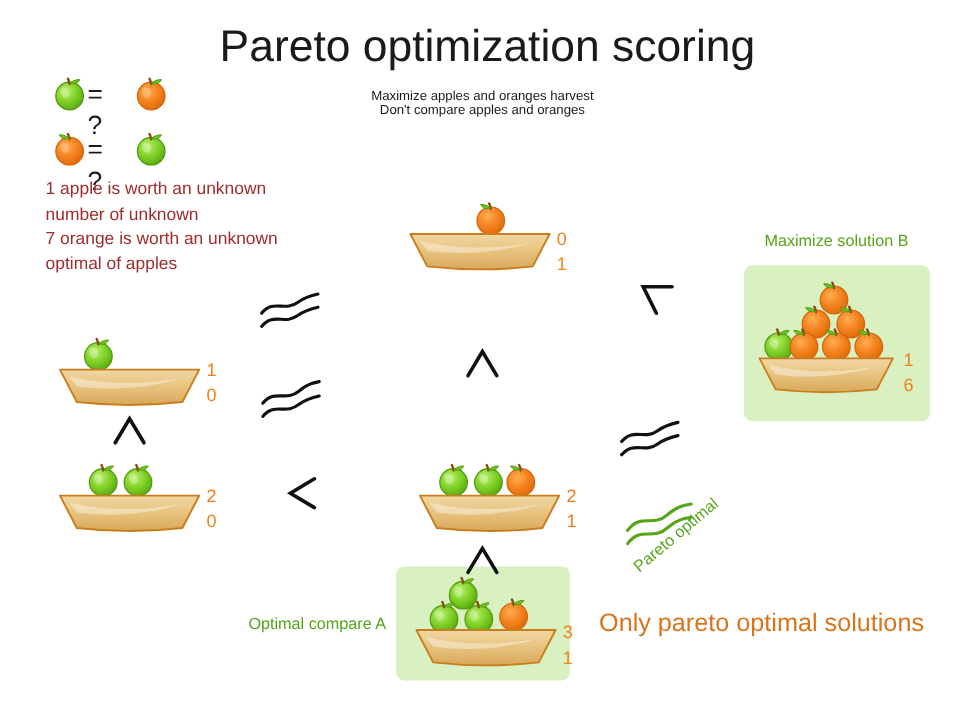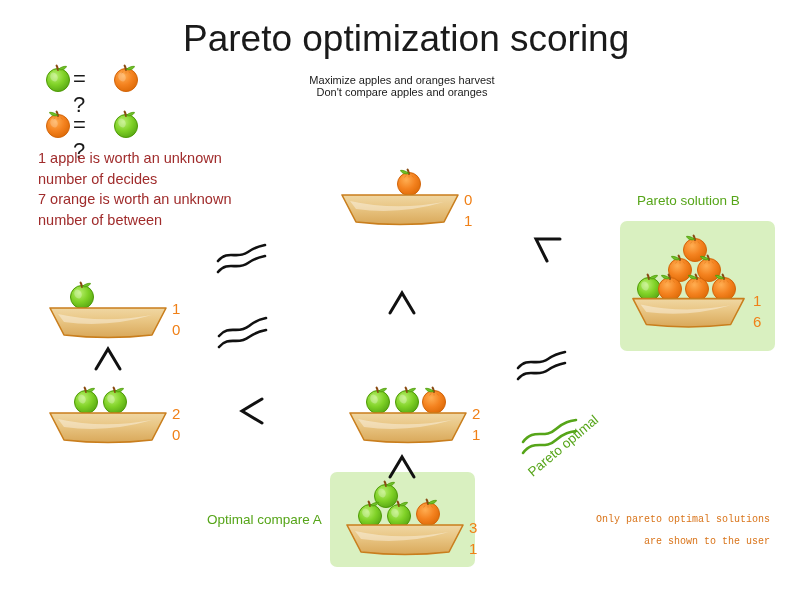--- a/index.html
+++ b/index.html
@@ -18,21 +18,21 @@
     white-space:nowrap;
   }
   .subtitle{
     font-size:11px;color:#1a1a1a;text-align:center;line-height:21px;
     white-space:nowrap;
   }
   .redtext{
     font-size:14.5px;color:#a02c2c;line-height:21.5px;white-space:nowrap;
   }
   .orangetext{
-    font-size:10px;color:#d9741a;line-height:23px;text-align:right;white-space:nowrap;font-family:Liberation Mono, monospace;
+    font-size:21px;color:#d9741a;line-height:23px;text-align:right;white-space:nowrap;
   }
   .greenlabel{
     font-size:13.5px;color:#56a519;white-space:nowrap;
   }
   .score{
     font-size:15px;color:#f08017;line-height:21px;text-align:left;
   }
   .eqmark{font-size:22px;color:#1a1a1a;}
 
   .hl-box{
@@ -120,23 +120,23 @@
       <svg width="32" height="32" viewBox="0 0 32 32">
         <circle cx="16" cy="19" r="11.5" fill="url(#ag1)" stroke="#4e9a06" stroke-width="1"></circle>
         <path d="M16 9 C15.5 6.5 15.2 5.5 14.6 4.6" stroke="#8a4b12" stroke-width="2" fill="none" stroke-linecap="round"></path>
         <path d="M16.2 8.4 C19 5.8 23 5 24.5 5.4 C23.2 8.4 19.8 9.6 16.2 8.4 Z" fill="#6fc12a" stroke="#4e9a06" stroke-width="0.8"></path>
         <ellipse cx="12" cy="16" rx="3.6" ry="4.6" fill="#ffffff" opacity="0.28" transform="rotate(-25 12 16)"></ellipse>
       </svg>
     </span>
   </div>
 
   <div class="abs redtext" style="left:38px;top:148px;">1 apple is worth an unknown</div>
-  <div class="abs redtext" style="left:38px;top:169px;">number of decides</div>
+  <div class="abs redtext" style="left:38px;top:169px;">number of unknown</div>
   <div class="abs redtext" style="left:38px;top:189px;">7 orange is worth an unknown</div>
-  <div class="abs redtext" style="left:38px;top:210px;">number of between</div>
+  <div class="abs redtext" style="left:38px;top:210px;">optimal of apples</div>
 
   <div class="abs hl-box" style="left:620px;top:221px;width:155px;height:130px;"></div>
   <div class="abs hl-box" style="left:330px;top:472px;width:145px;height:95px;"></div>
 
   <div class="abs" style="left:340px;top:165px;">
     <span class="fruit" style="left:53px;top:0px;">
       <svg width="32" height="32" viewBox="0 0 32 32">
         <circle cx="16" cy="19" r="11.5" fill="url(#og1)" stroke="#d2650a" stroke-width="1"></circle>
         <path d="M16 9 C15.5 6.5 15.2 5.5 14.6 4.6" stroke="#8a4b12" stroke-width="2" fill="none" stroke-linecap="round"></path>
         <path d="M15.8 8.4 C13 5.8 9 5 7.5 5.4 C8.8 8.4 12.2 9.6 15.8 8.4 Z" fill="#6fc12a" stroke="#4e9a06" stroke-width="0.8"></path>
@@ -385,21 +385,21 @@
     <span class="abs" style="left:0px;top:65px;">
       <svg width="115" height="34" viewBox="0 0 120 34">
         <path d="M2 2 L118 2 L104 29 Q60 34 16 29 Z" fill="url(#bg1)" stroke="#c97e1d" stroke-width="1.6" stroke-linejoin="round"></path>
         <path d="M10 8 Q55 18 104 9 Q60 22 16 16 Z" fill="#ffffff" opacity="0.38"></path>
       </svg>
     </span>
     <div class="abs score" style="left:122px;top:59px;">1</div>
     <div class="abs score" style="left:122px;top:80px;">6</div>
   </div>
 
-  <div class="abs greenlabel" style="left:637px;top:193px;">Pareto solution B</div>
+  <div class="abs greenlabel" style="left:637px;top:193px;">Maximize solution B</div>
 
   <span class="sym" style="left:215px;top:243px;">
     <svg width="62" height="32" viewBox="0 0 62 32">
       <g fill="none" stroke="#111111" stroke-width="2.6" stroke-linecap="round">
         <path d="M3 18 C13 6 22 17 33 9 C40 4 45 3 50 2"></path>
         <path d="M3 29 C13 17 22 28 33 20 C40 15 45 14 50 13"></path>
       </g>
     </svg>
   </span>
 
@@ -455,15 +455,14 @@
     <svg width="80" height="40" viewBox="0 0 80 40">
       <g fill="none" stroke="#56a519" stroke-width="2.6" stroke-linecap="round">
         <path d="M3 24 C14 9 24 22 36 11 C44 4 50 3 56 2"></path>
         <path d="M3 35 C14 20 24 33 36 22 C44 15 50 14 56 13"></path>
       </g>
     </svg>
   </span>
   <span class="rot-label" style="left:525px;top:468px;transform:rotate(-40deg);">Pareto optimal</span>
 
   <div class="abs orangetext" style="left:470px;top:508px;width:300px;">Only pareto optimal solutions</div>
-  <div class="abs orangetext" style="left:470px;top:530px;width:300px;">are shown to the user</div>
 
 </div>
 
 </body></html>

